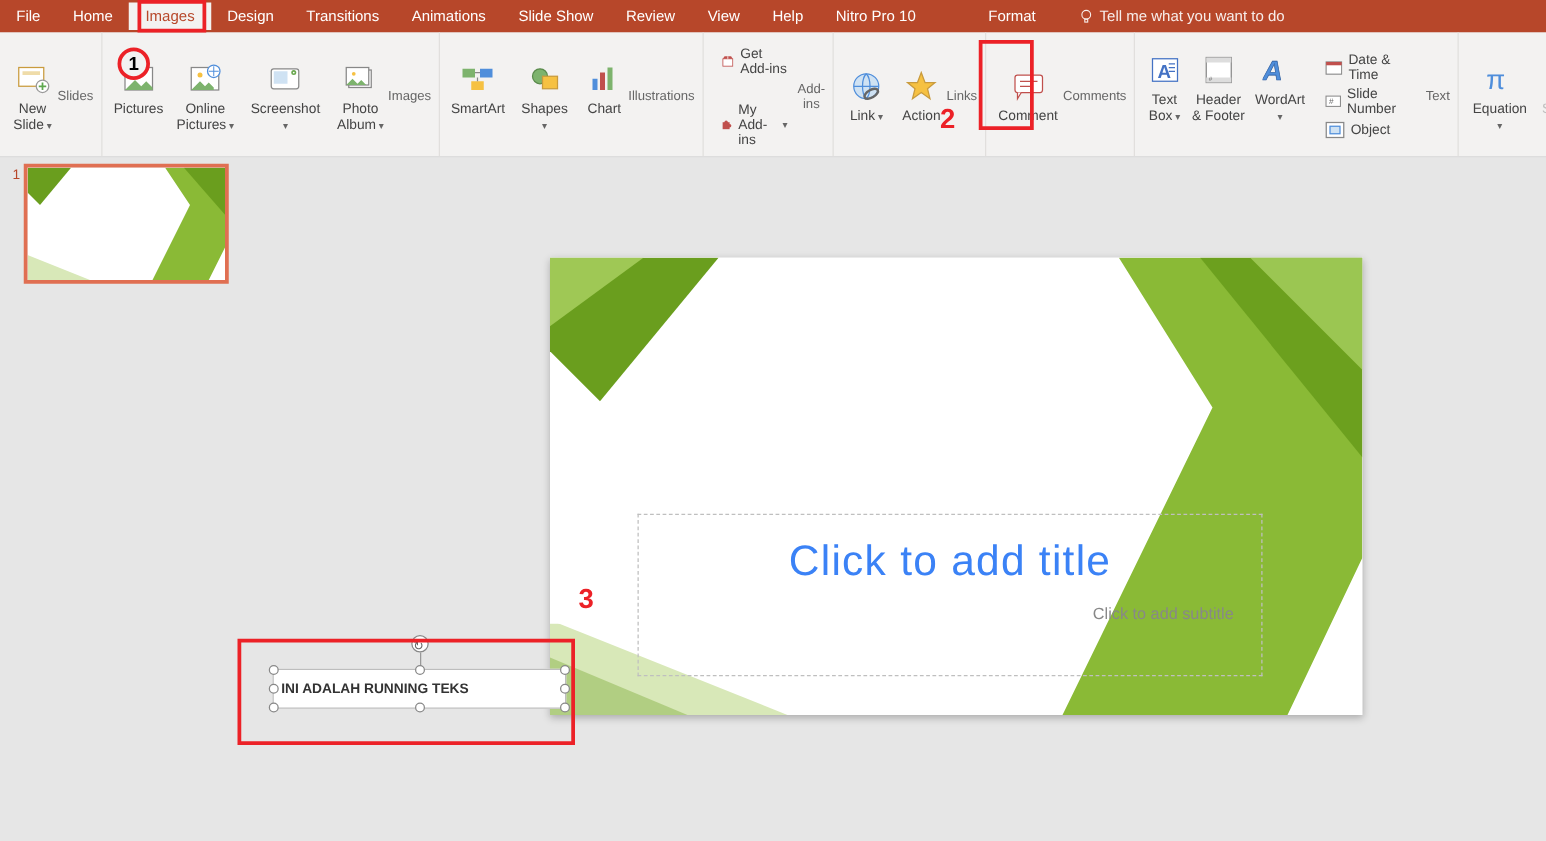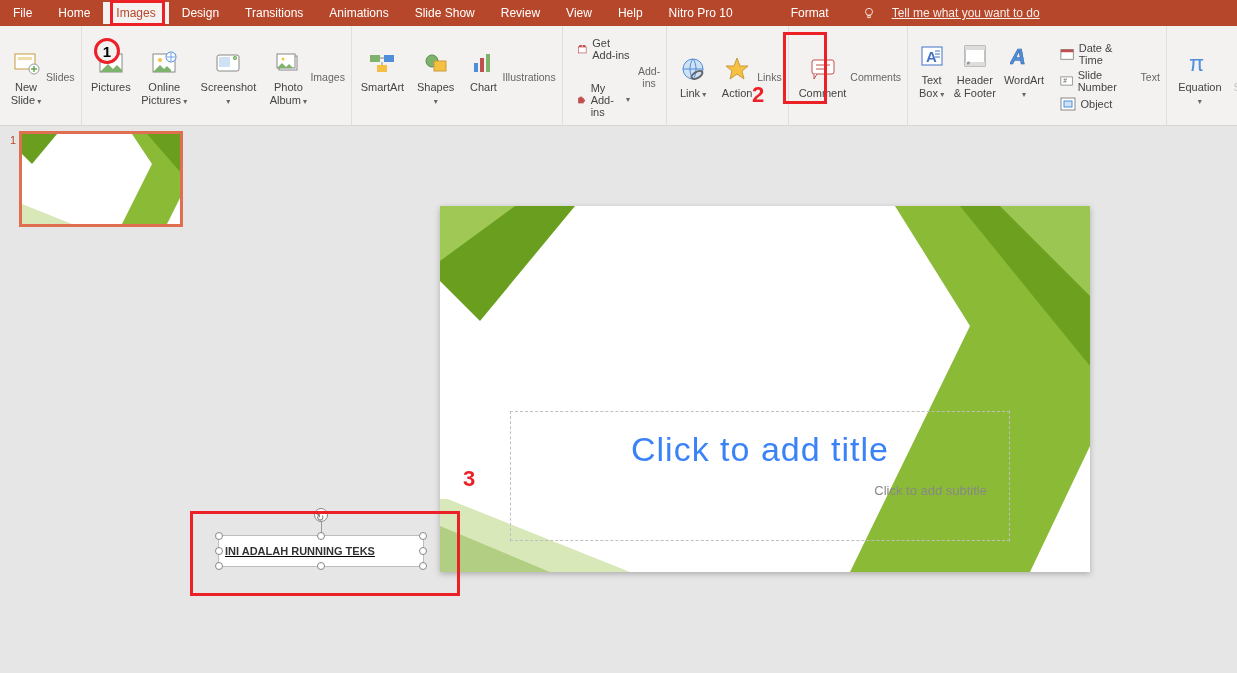--- a/index.html
+++ b/index.html
@@ -2,21 +2,21 @@
 <html><head>
 <meta charset="utf-8">
 <style>
 * { margin: 0; padding: 0; box-sizing: border-box; font-family: 'Segoe UI', Tahoma, sans-serif; }
 body { width: 1237px; height: 673px; background: #e6e6e6; overflow: hidden; position: relative; }
 
 .menubar { background: #b7472a; height: 26px; display: flex; align-items: center; color: #fff; font-size: 12px; }
 .menubar .tab { padding: 0 13px; height: 22px; display: flex; align-items: center; cursor: pointer; }
 .menubar .tab.active { background: #f3f2f1; color: #b7472a; }
 .menubar .tab.format { margin-left: 32px; }
-.menubar .tellme { margin-left: 20px; display: flex; align-items: center; gap: 16px; opacity: .9; text-decoration: underline; }
+.menubar .tellme { margin-left: 20px; display: flex; align-items: center; gap: 4px; opacity: .9; }
 .menubar .bulb { width: 14px; height: 14px; }
 
 .ribbon { background: #f3f2f1; height: 100px; display: flex; border-bottom: 1px solid #d6d6d6; }
 .group { border-right: 1px solid #e1dfdd; padding: 3px 6px 0; display: flex; flex-direction: row; align-items: center; }
 .group .items { display: flex; gap: 4px; flex: 1; }
 .group .label { font-size: 10.5px; color: #666; text-align: center; padding: 2px 0 3px; width: 100%; }
 .btn { display: flex; flex-direction: column; align-items: center; justify-content: flex-start; padding: 2px 4px; cursor: pointer; min-width: 32px; }
 .btn .ic { width: 32px; height: 32px; margin-bottom: 2px; display: flex; align-items: center; justify-content: center; }
 .btn .txt { font-size: 11px; color: #444; text-align: center; line-height: 1.2; }
 .btn .arrow::after { content: ' ▾'; font-size: 8px; color: #666; }
@@ -32,21 +32,21 @@
 .thumb { width: 160px; height: 90px; background: #fff; outline: 3px solid #e06f52; position: relative; overflow: hidden; }
 
 .canvas { flex: 1; position: relative; }
 .slide { position: absolute; left: 250px; top: 80px; width: 650px; height: 366px; background: #fff; box-shadow: 0 2px 6px rgba(0,0,0,.25); overflow: hidden; }
 
 .ph-title { position: absolute; left: 70px; top: 205px; width: 500px; height: 130px; border: 1px dashed #bfbfbf; display: flex; flex-direction: column; align-items: center; padding: 12px; }
 .ph-title .t1 { font-size: 34px; color: #3b82f6; font-weight: 300; letter-spacing: 1px; margin-top: 6px; }
 .ph-title .t2 { font-size: 13px; color: #888; margin-top: 14px; align-self: flex-end; margin-right: 10px; }
 
 .textbox-area { position: absolute; left: 10px; top: 380px; width: 270px; height: 90px; }
-.sel-frame { position: absolute; left: 18px; top: 29px; width: 206px; height: 32px; border: 1px solid #bdbdbd; background: #fff; text-decoration: underline; }
+.sel-frame { position: absolute; left: 18px; top: 29px; width: 235px; height: 32px; border: 1px solid #bdbdbd; background: #fff; }
 .sel-frame .tb-text { font-size: 11px; font-weight: bold; color: #333; padding: 9px 6px; }
 .handle { width: 8px; height: 8px; background: #fff; border: 1px solid #888; border-radius: 50%; position: absolute; }
 .h-nw { left: -4px; top: -4px; } .h-n { left: 50%; top: -4px; margin-left: -4px; } .h-ne { right: -4px; top: -4px; }
 .h-w { left: -4px; top: 50%; margin-top: -4px; } .h-e { right: -4px; top: 50%; margin-top: -4px; }
 .h-sw { left: -4px; bottom: -4px; } .h-s { left: 50%; bottom: -4px; margin-left: -4px; } .h-se { right: -4px; bottom: -4px; }
 .rot { position: absolute; left: 50%; top: -28px; margin-left: -7px; width: 14px; height: 14px; border: 1px solid #888; border-radius: 50%; background: #fff; }
 .rot::after { content: '↻'; font-size: 10px; color: #666; position: relative; left: 1px; top: -2px; }
 .rot-line { position: absolute; left: 50%; top: -14px; width: 1px; height: 14px; background: #999; }
 
 .red-box { position: absolute; border: 3px solid #ec2127; pointer-events: none; }

